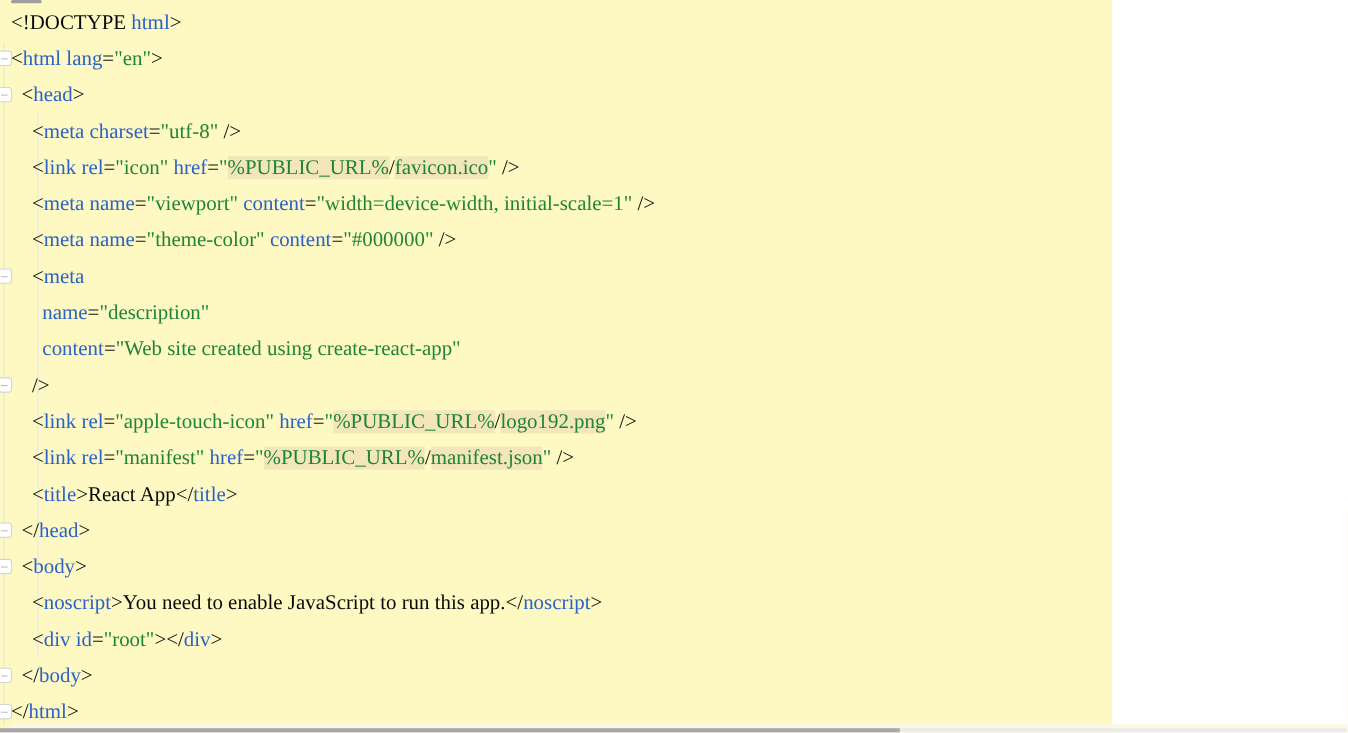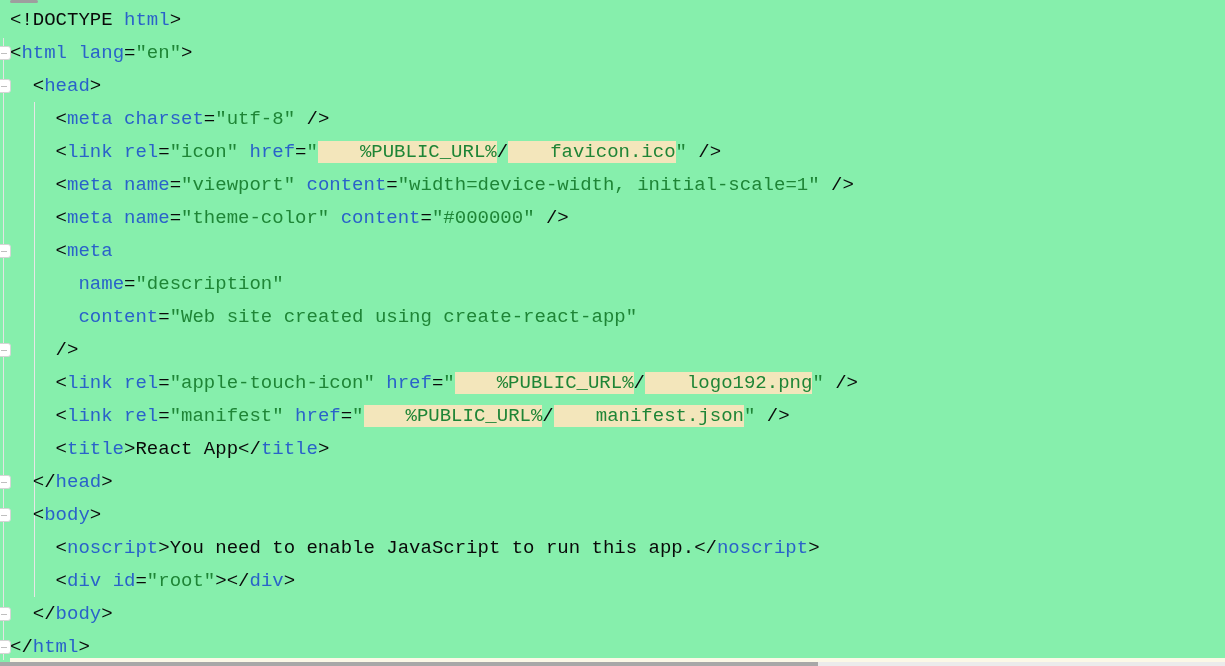--- a/index.html
+++ b/index.html
@@ -3,38 +3,38 @@
 <meta charset="utf-8">
 <style>
   html, body {
     margin: 0; padding: 0;
     width: 1225px; height: 666px;
     background: #ffffff;
     overflow: hidden;
   }
   #editor {
     position: relative;
-    width: 1225px; height: 666px;
-    background: #86efac;
-    font-family: Liberation Mono, monospace;
+    width: 1011px; height: 666px;
+    background: #fef9c3;
+    font-family: Liberation Serif, serif;
     font-size: 19px;
     line-height: 33px;
   }
   
   #code {
     position: absolute;
     left: 0; top: 4px;
     padding-left: 10px;
     white-space: pre;
   }
   .code-line { height: 33px; white-space: pre; }
   .seg-p { color: var(--c-plain); }
   .seg-t { color: var(--c-tag); }
   .seg-v { color: var(--c-value); }
-  .seg-h { background: var(--c-highlight); padding-left: 42px; }
+  .seg-h { background: var(--c-highlight); }
 
   
   #gutter-line {
     position: absolute;
     left: 3px; top: 38px;
     width: 1px; height: 622px;
     background: #e4e4e4;
   }
   #indent-guide {
     position: absolute;

